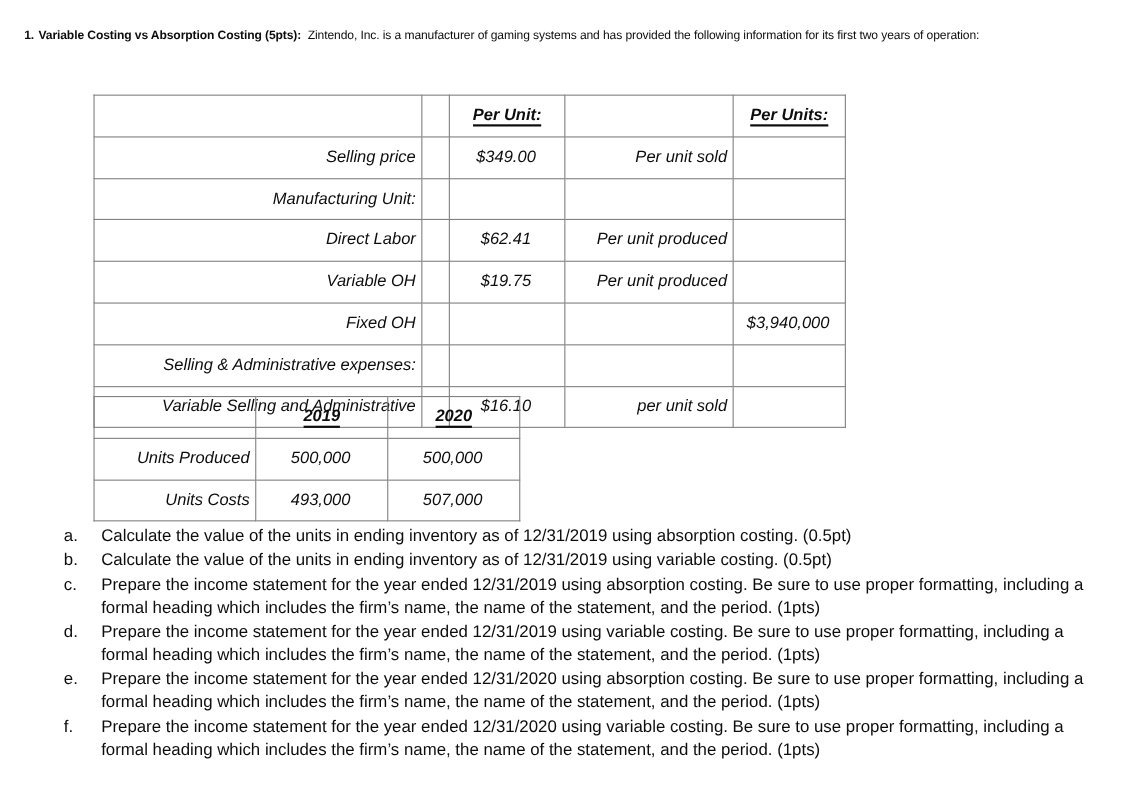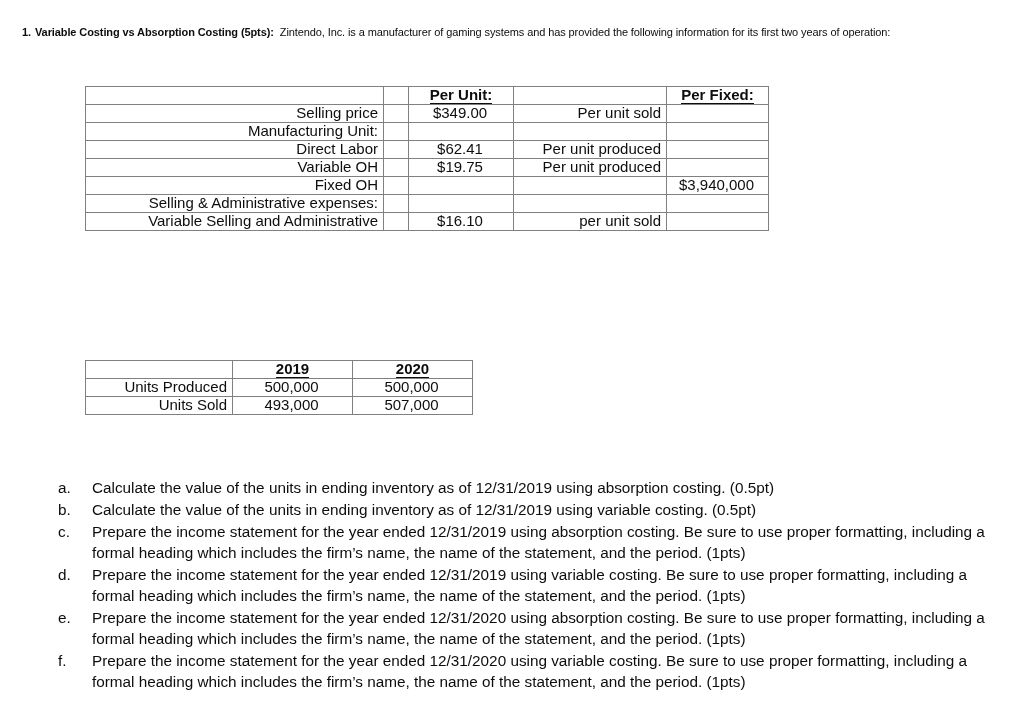--- a/index.html
+++ b/index.html
@@ -39,24 +39,25 @@
   table.doc-table {
     position: absolute;
     border-collapse: collapse;
     font-size: 15px;
     line-height: 1.12;
     table-layout: fixed;
   }
   table.doc-table td {
     border: 1px solid #808080;
     height: 18px;
-    padding: 0 5px;
+    padding: 10px 5px;
     vertical-align: middle;
     white-space: nowrap;
     overflow: hidden;
+    font-style: italic;
   }
   .hdr-cell {
     font-weight: bold;
     text-align: center;
   }
   .hdr-cell span {
     border-bottom: 2px solid #0d0d0d;
     padding-bottom: 0px;
   }
   .num { text-align: center; padding-right: 7px !important; }
@@ -110,21 +111,21 @@
       <col class="c-unit">
       <col class="c-desc">
       <col class="c-year">
   </colgroup>
   <tbody>
     <tr>
       <td class="txt"></td>
       <td class="txt"></td>
       <td class="hdr-cell"><span>Per Unit:</span></td>
       <td class="txt"></td>
-      <td class="hdr-cell"><span>Per Fixed:</span></td>
+      <td class="hdr-cell"><span>Per Units:</span></td>
     </tr>
 
     <tr>
       <td class="txt">Selling price</td>
       <td></td>
       <td class="num">$349.00</td>
       <td class="txt">Per unit sold</td>
       <td class="num"></td>
     </tr>
 
@@ -191,21 +192,21 @@
       <td class="txt"></td>
       <td class="hdr-cell"><span>2019</span></td>
       <td class="hdr-cell"><span>2020</span></td>
     </tr>
     <tr>
       <td class="txt">Units Produced</td>
       <td class="num">500,000</td>
       <td class="num">500,000</td>
     </tr>
     <tr>
-      <td class="txt">Units Sold</td>
+      <td class="txt">Units Costs</td>
       <td class="num">493,000</td>
       <td class="num">507,000</td>
     </tr>
   </tbody>
 </table>
 
 <div class="requirements">
   <div class="req-item">
     <span class="req-marker">a.</span>
     <span class="req-text">Calculate the value of the units in ending inventory as of 12/31/2019 using absorption costing. (0.5pt)</span>

